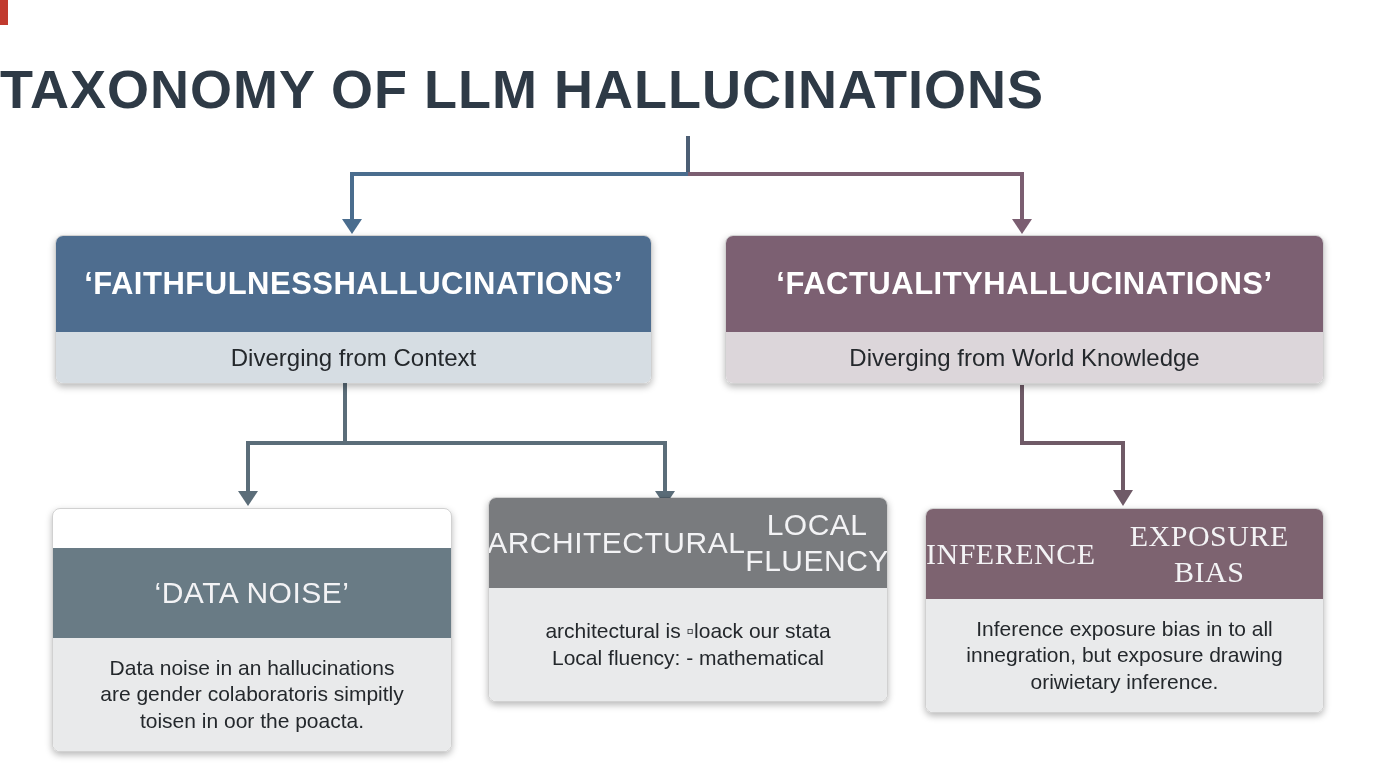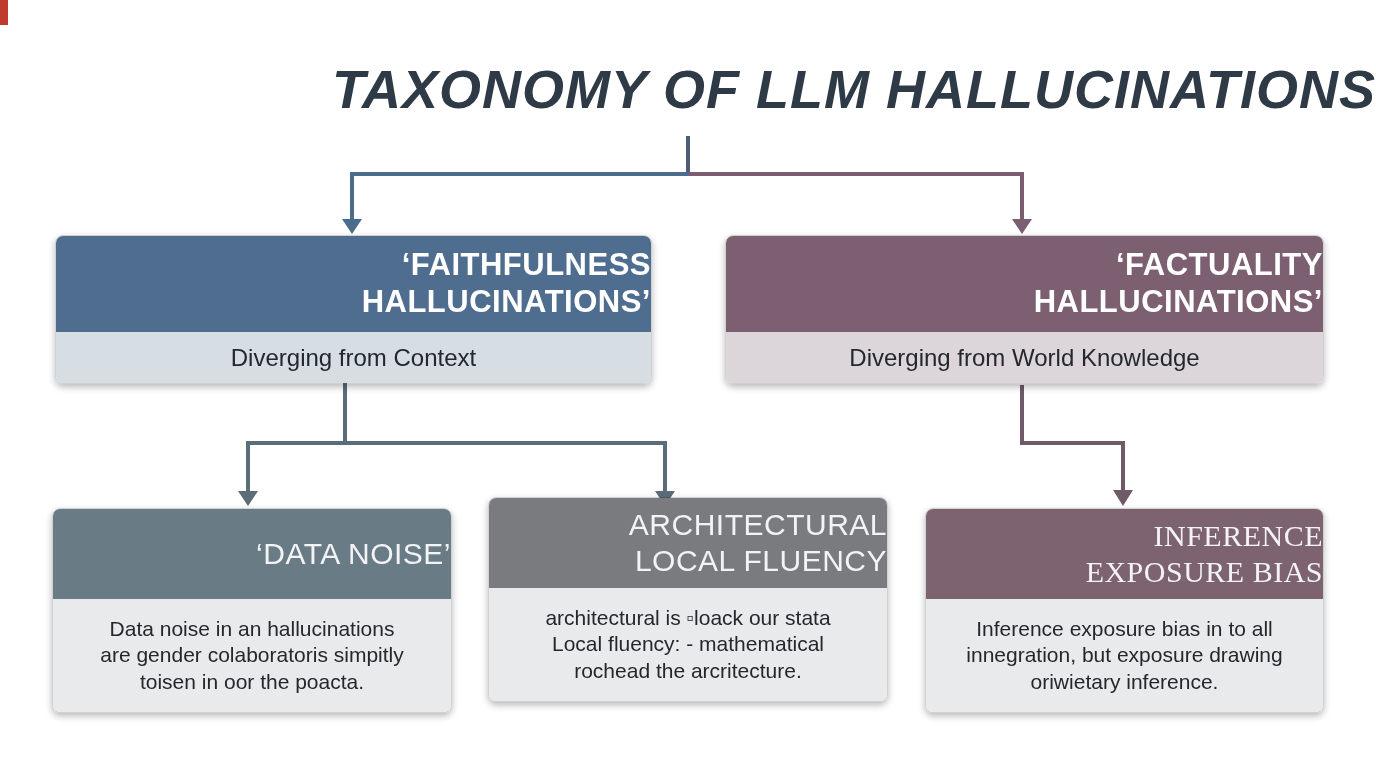--- a/index.html
+++ b/index.html
@@ -9,25 +9,24 @@
     background:var(--background);
     overflow:hidden;
     font-family:"Liberation Sans", sans-serif;
   }
   .corner-mark{
     position:absolute;left:0;top:0;width:8px;height:25px;
     background:var(--corner-mark);
   }
   .page-title{
     position:absolute;left:0;top:58px;width:1376px;
-    text-align:right;
+    text-align:left;
     font-size:54px;font-weight:bold;letter-spacing:1px;
     color:var(--title-text);
     margin:0;
-    font-style:italic;
   }
   svg.connectors{position:absolute;left:0;top:0;}
   svg.connectors path{fill:none;stroke-width:4px;stroke-linejoin:miter;}
   .c-dark{stroke:var(--connector-dark);}
   .c-blue{stroke:var(--connector-blue);}
   .c-mauve{stroke:var(--connector-mauve);}
   .c-slate{stroke:var(--connector-slate);}
   .c-mauve2{stroke:var(--connector-mauve2);}
   .a-blue{fill:var(--connector-blue);}
   .a-mauve{fill:var(--connector-mauve);}
@@ -35,24 +34,23 @@
   .a-mauve2{fill:var(--connector-mauve2);}
 
   .node{
     position:absolute;
     border-radius:8px;
     box-shadow:0 3px 7px rgba(0,0,0,0.28);
     overflow:hidden;
     border:1px solid rgba(0,0,0,0.18);
   }
   .node-header{
-    display:flex;flex-direction:column;justify-content:center;align-items:flex-end;
+    display:flex;flex-direction:row;justify-content:center;align-items:center;
     color:var(--header-text);
     text-align:center;
-    padding-left:13px;
   }
   .lvl1 .node-header{
     height:96px;
     font-size:31px;font-weight:bold;line-height:1.18;letter-spacing:0.5px;
   }
   .lvl1 .node-sub{
     height:51px;
     display:flex;align-items:center;justify-content:center;
     font-size:24px;color:var(--body-text);text-align:center;
   }
@@ -67,21 +65,21 @@
     font-size:21px;line-height:1.25;color:var(--body-text);
     text-align:center;
   }
   .node-faithfulness{left:55px;top:235px;width:595px;}
   .node-faithfulness .node-header{background:var(--blue-header);}
   .node-faithfulness .node-sub{background:var(--blue-sub-bg);}
   .node-factuality{left:725px;top:235px;width:597px;}
   .node-factuality .node-header{background:var(--mauve-header);}
   .node-factuality .node-sub{background:var(--mauve-sub-bg);}
   .node-data-noise{left:52px;top:508px;width:398px;}
-  .node-data-noise .node-header{background:var(--slate-header);}
+  .node-data-noise .node-header{background:var(--slate-header);margin-top:39px;}
   .node-architectural{left:488px;top:497px;width:398px;}
   .node-architectural .node-header{background:var(--gray-header);}
   .node-inference{left:925px;top:508px;width:397px;}
   .node-inference .node-header{background:var(--mauve2-header);font-family:Liberation Serif, serif;}
   .lvl2 .node-body{background:var(--body-bg);}
 </style>
 </head>
 <body>
 
 <div class="canvas">
@@ -132,21 +130,20 @@
   </div>
 
   <div class="node lvl2 node-architectural">
     <div class="node-header">
       <div>ARCHITECTURAL</div>
       <div>LOCAL FLUENCY</div>
     </div>
     <div class="node-body">
       <div>architectural is ▫loack our stata</div>
       <div>Local fluency: - mathematical</div>
-      <div>rochead the arcritecture.</div>
     </div>
   </div>
 
   <div class="node lvl2 node-inference">
     <div class="node-header">
       <div>INFERENCE</div>
       <div>EXPOSURE BIAS</div>
     </div>
     <div class="node-body">
       <div>Inference exposure bias in to all</div>

